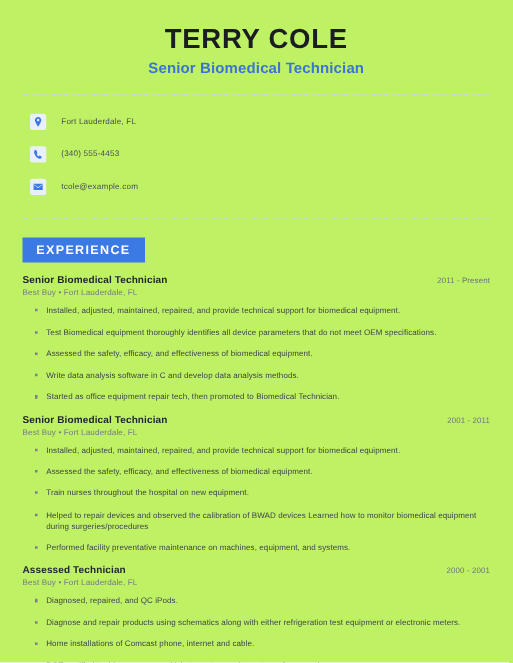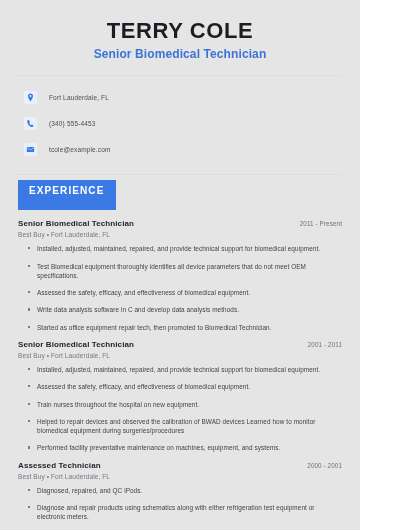--- a/index.html
+++ b/index.html
@@ -9,26 +9,26 @@
   }
   body {
     width: 410px;
     height: 530px;
     overflow: hidden;
     font-family: "Liberation Sans", sans-serif;
     color: #333333;
     -webkit-font-smoothing: antialiased;
   }
   .page {
-    width: 360px;
+    width: 410px;
     height: 530px;
     box-sizing: border-box;
     padding: 0 18px;
     position: relative;
-    background: #e5e5e5;
+    background: #bef264;
   }
 
   
   .header {
     text-align: center;
     padding-top: 18px;
   }
   .full-name {
     font-size: 22px;
     font-weight: bold;
@@ -81,22 +81,22 @@
   }
 
   
   .section-badge {
     display: inline-block;
     background: #3b7ae4;
     color: #ffffff;
     font-size: 10px;
     font-weight: bold;
     letter-spacing: 1.1px;
-    padding: 5px 12px 14px 11px;
-    margin-top: 5px;
+    padding: 5px 12px 4px 11px;
+    margin-top: 15px;
   }
   .section-body { padding-top: 9px; }
 
   
   .job { margin-bottom: 2px; }
   .job-head {
     display: flex;
     justify-content: space-between;
     align-items: baseline;
   }

